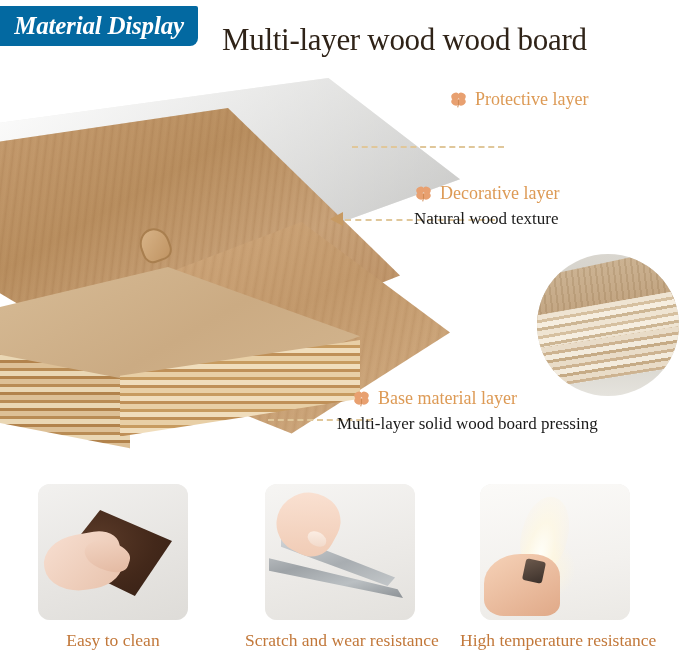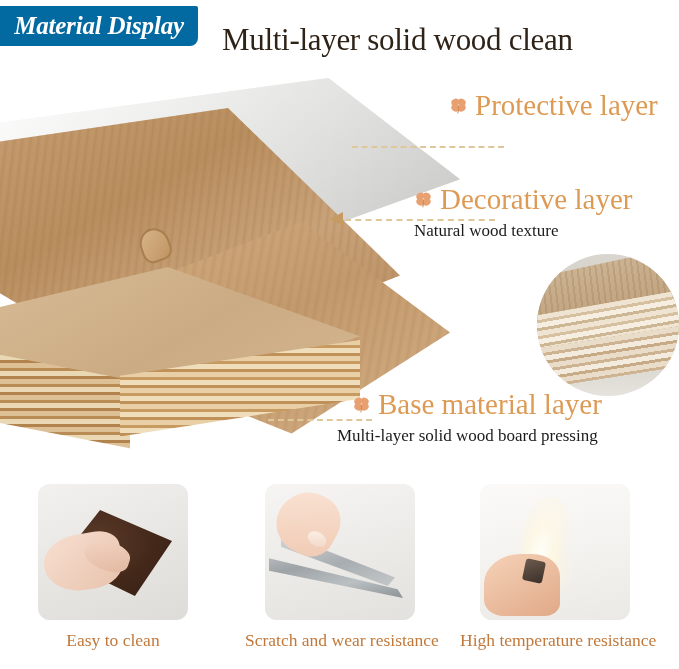--- a/index.html
+++ b/index.html
@@ -204,21 +204,21 @@
     transform: rotate(-9deg);
     border-radius: 2px;
   }
 
   
   .callout { position: absolute; }
   .callout-title {
     display: flex;
     align-items: center;
     gap: 7px;
-    font-size: 29px;
+    font-size: 18px;
     color: #dd9a55;
     white-space: nowrap;
   }
   .callout-sub {
     font-size: 17px;
     color: #1b1b1b;
     white-space: nowrap;
     margin-top: 5px;
   }
   .clover {
@@ -337,21 +337,21 @@
     position:absolute; left:30px; top:58px; width:70px; height:54px;
     background: radial-gradient(circle, rgba(255,246,220,0.85) 0%, rgba(255,246,220,0) 70%);
   }
 </style>
 </head>
 <body>
 
 <div id="badge">
   <span id="badge-label">Material Display</span>
 </div>
-<div id="page-title">Multi-layer solid wood clean</div>
+<div id="page-title">Multi-layer wood wood board</div>
 
 <div id="artwork">
   <div class="film"></div>
   <div class="film-shadow"></div>
   <div class="veneer"></div>
   <div class="veneer2"></div>
   <div class="curl"></div>
   <div class="block-top"></div>
   <div class="block-edge-left"></div>
   <div class="block-edge"></div>

